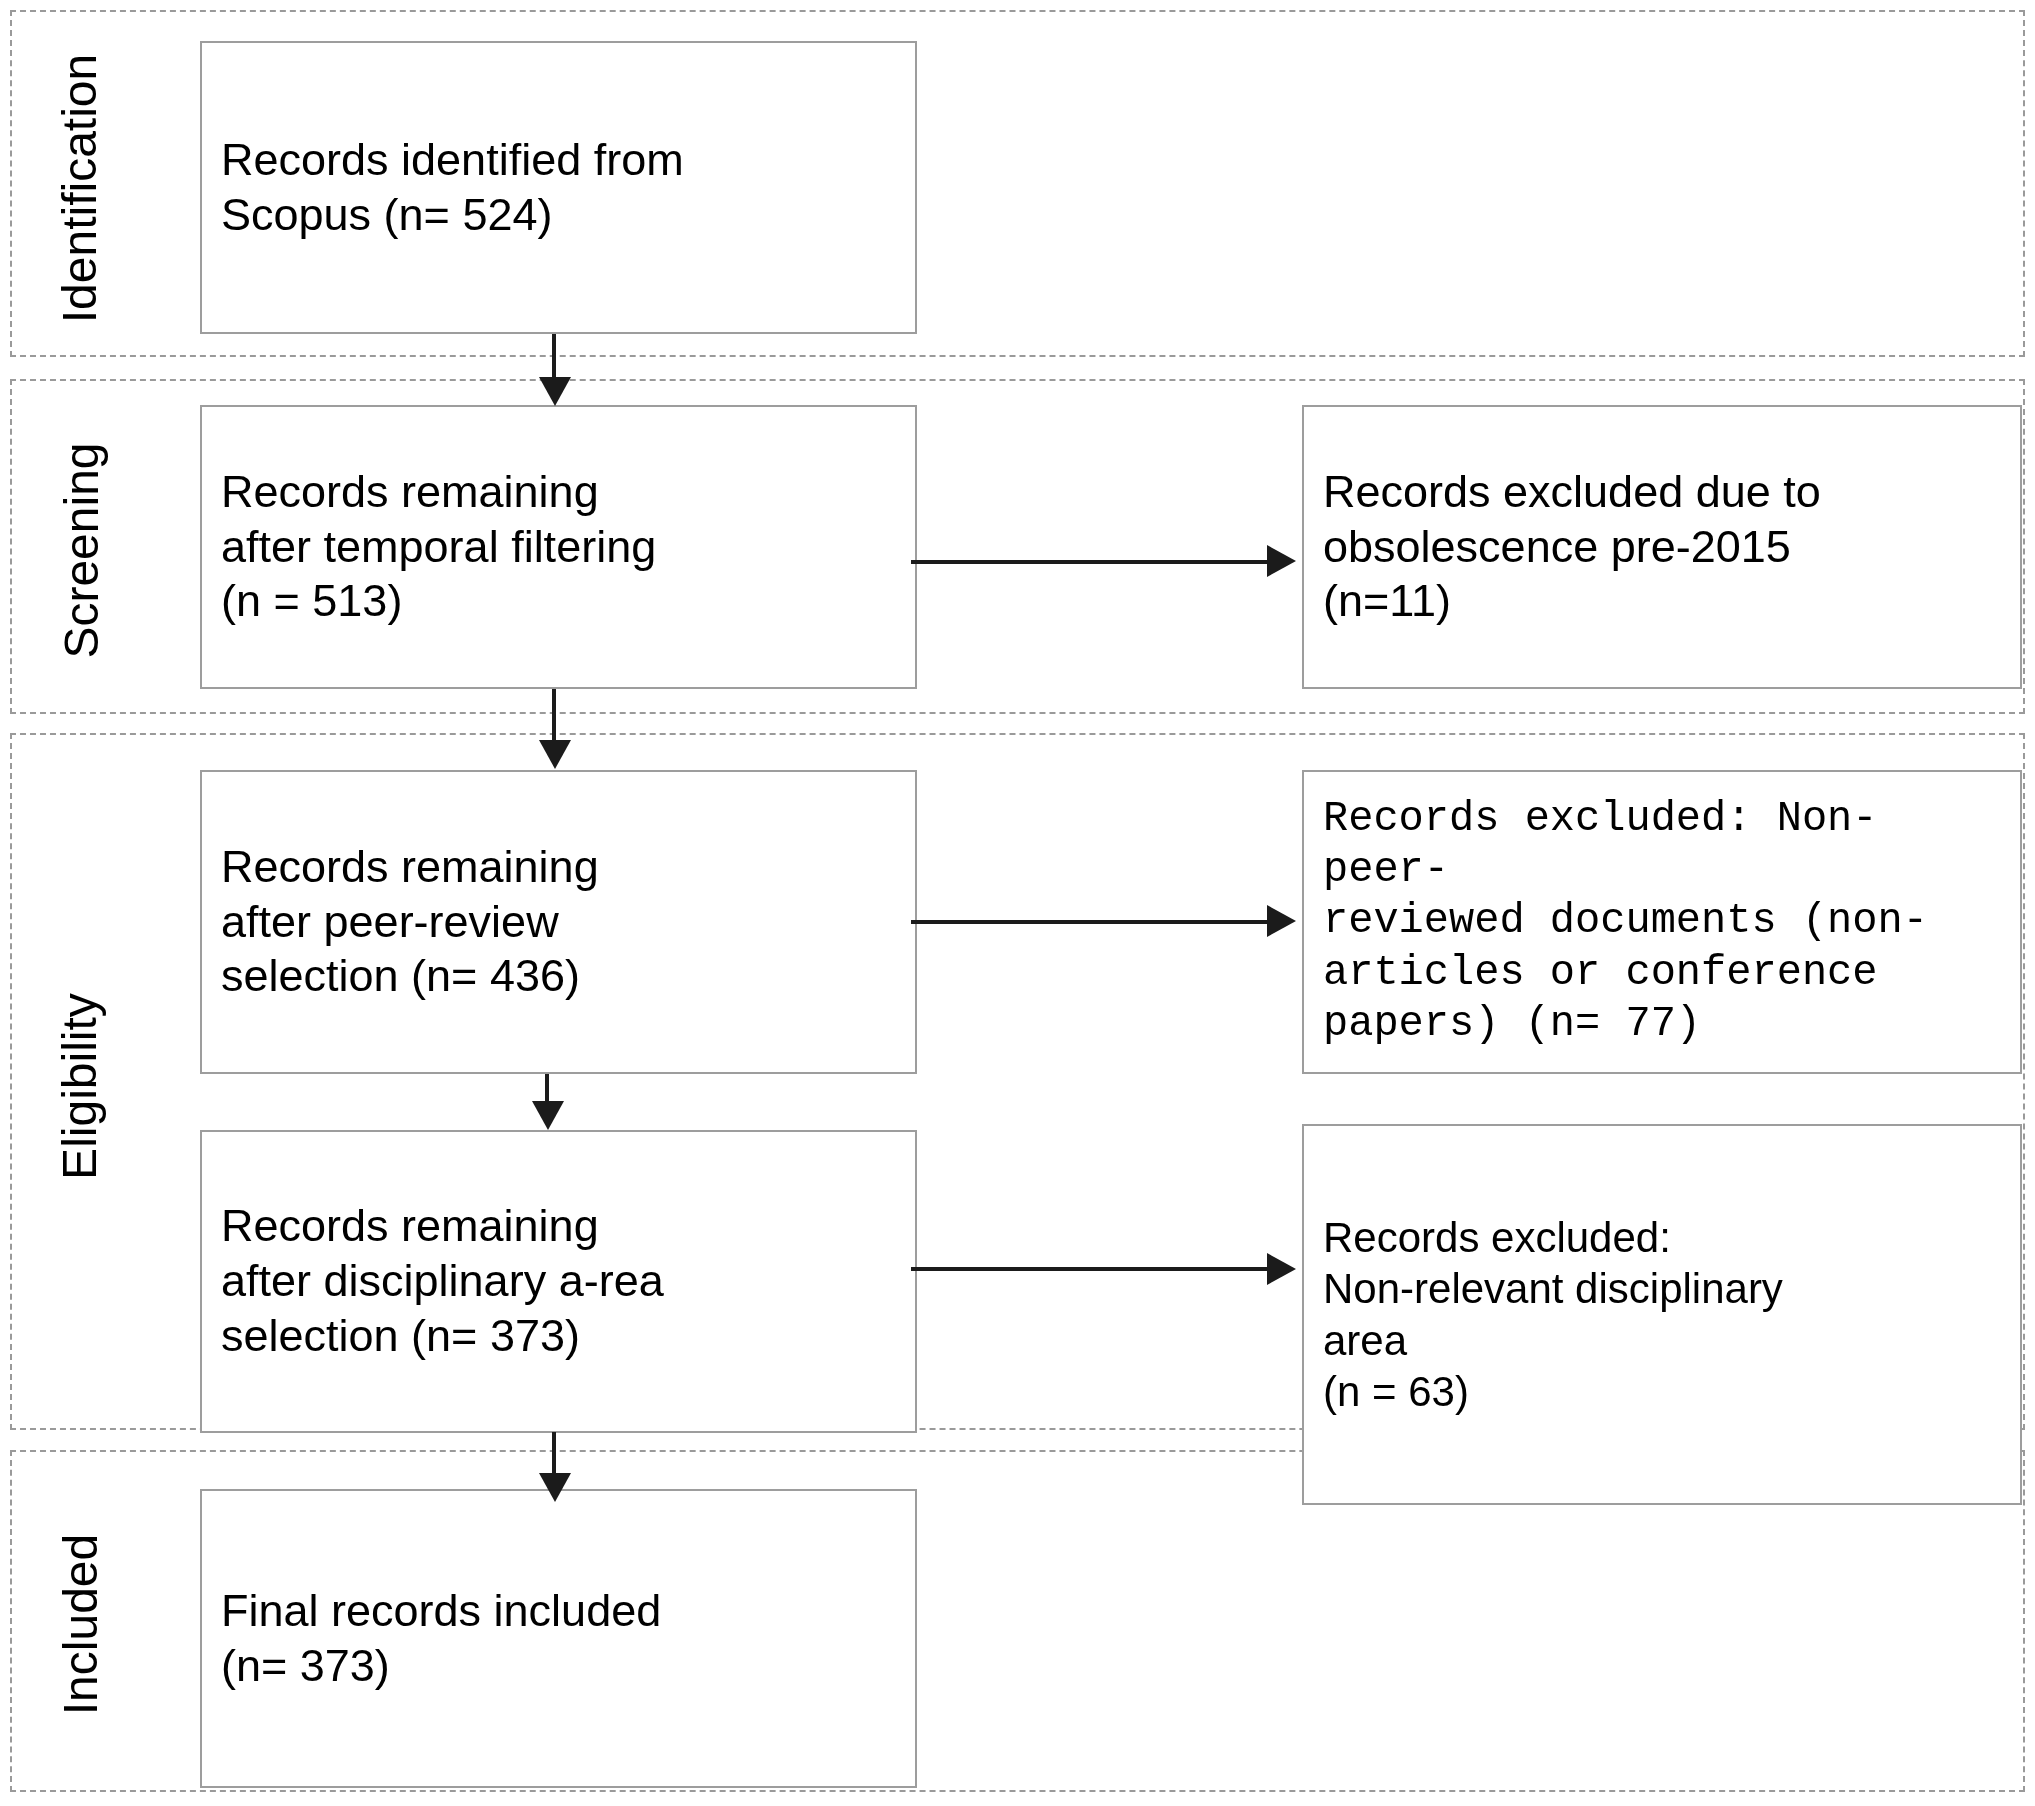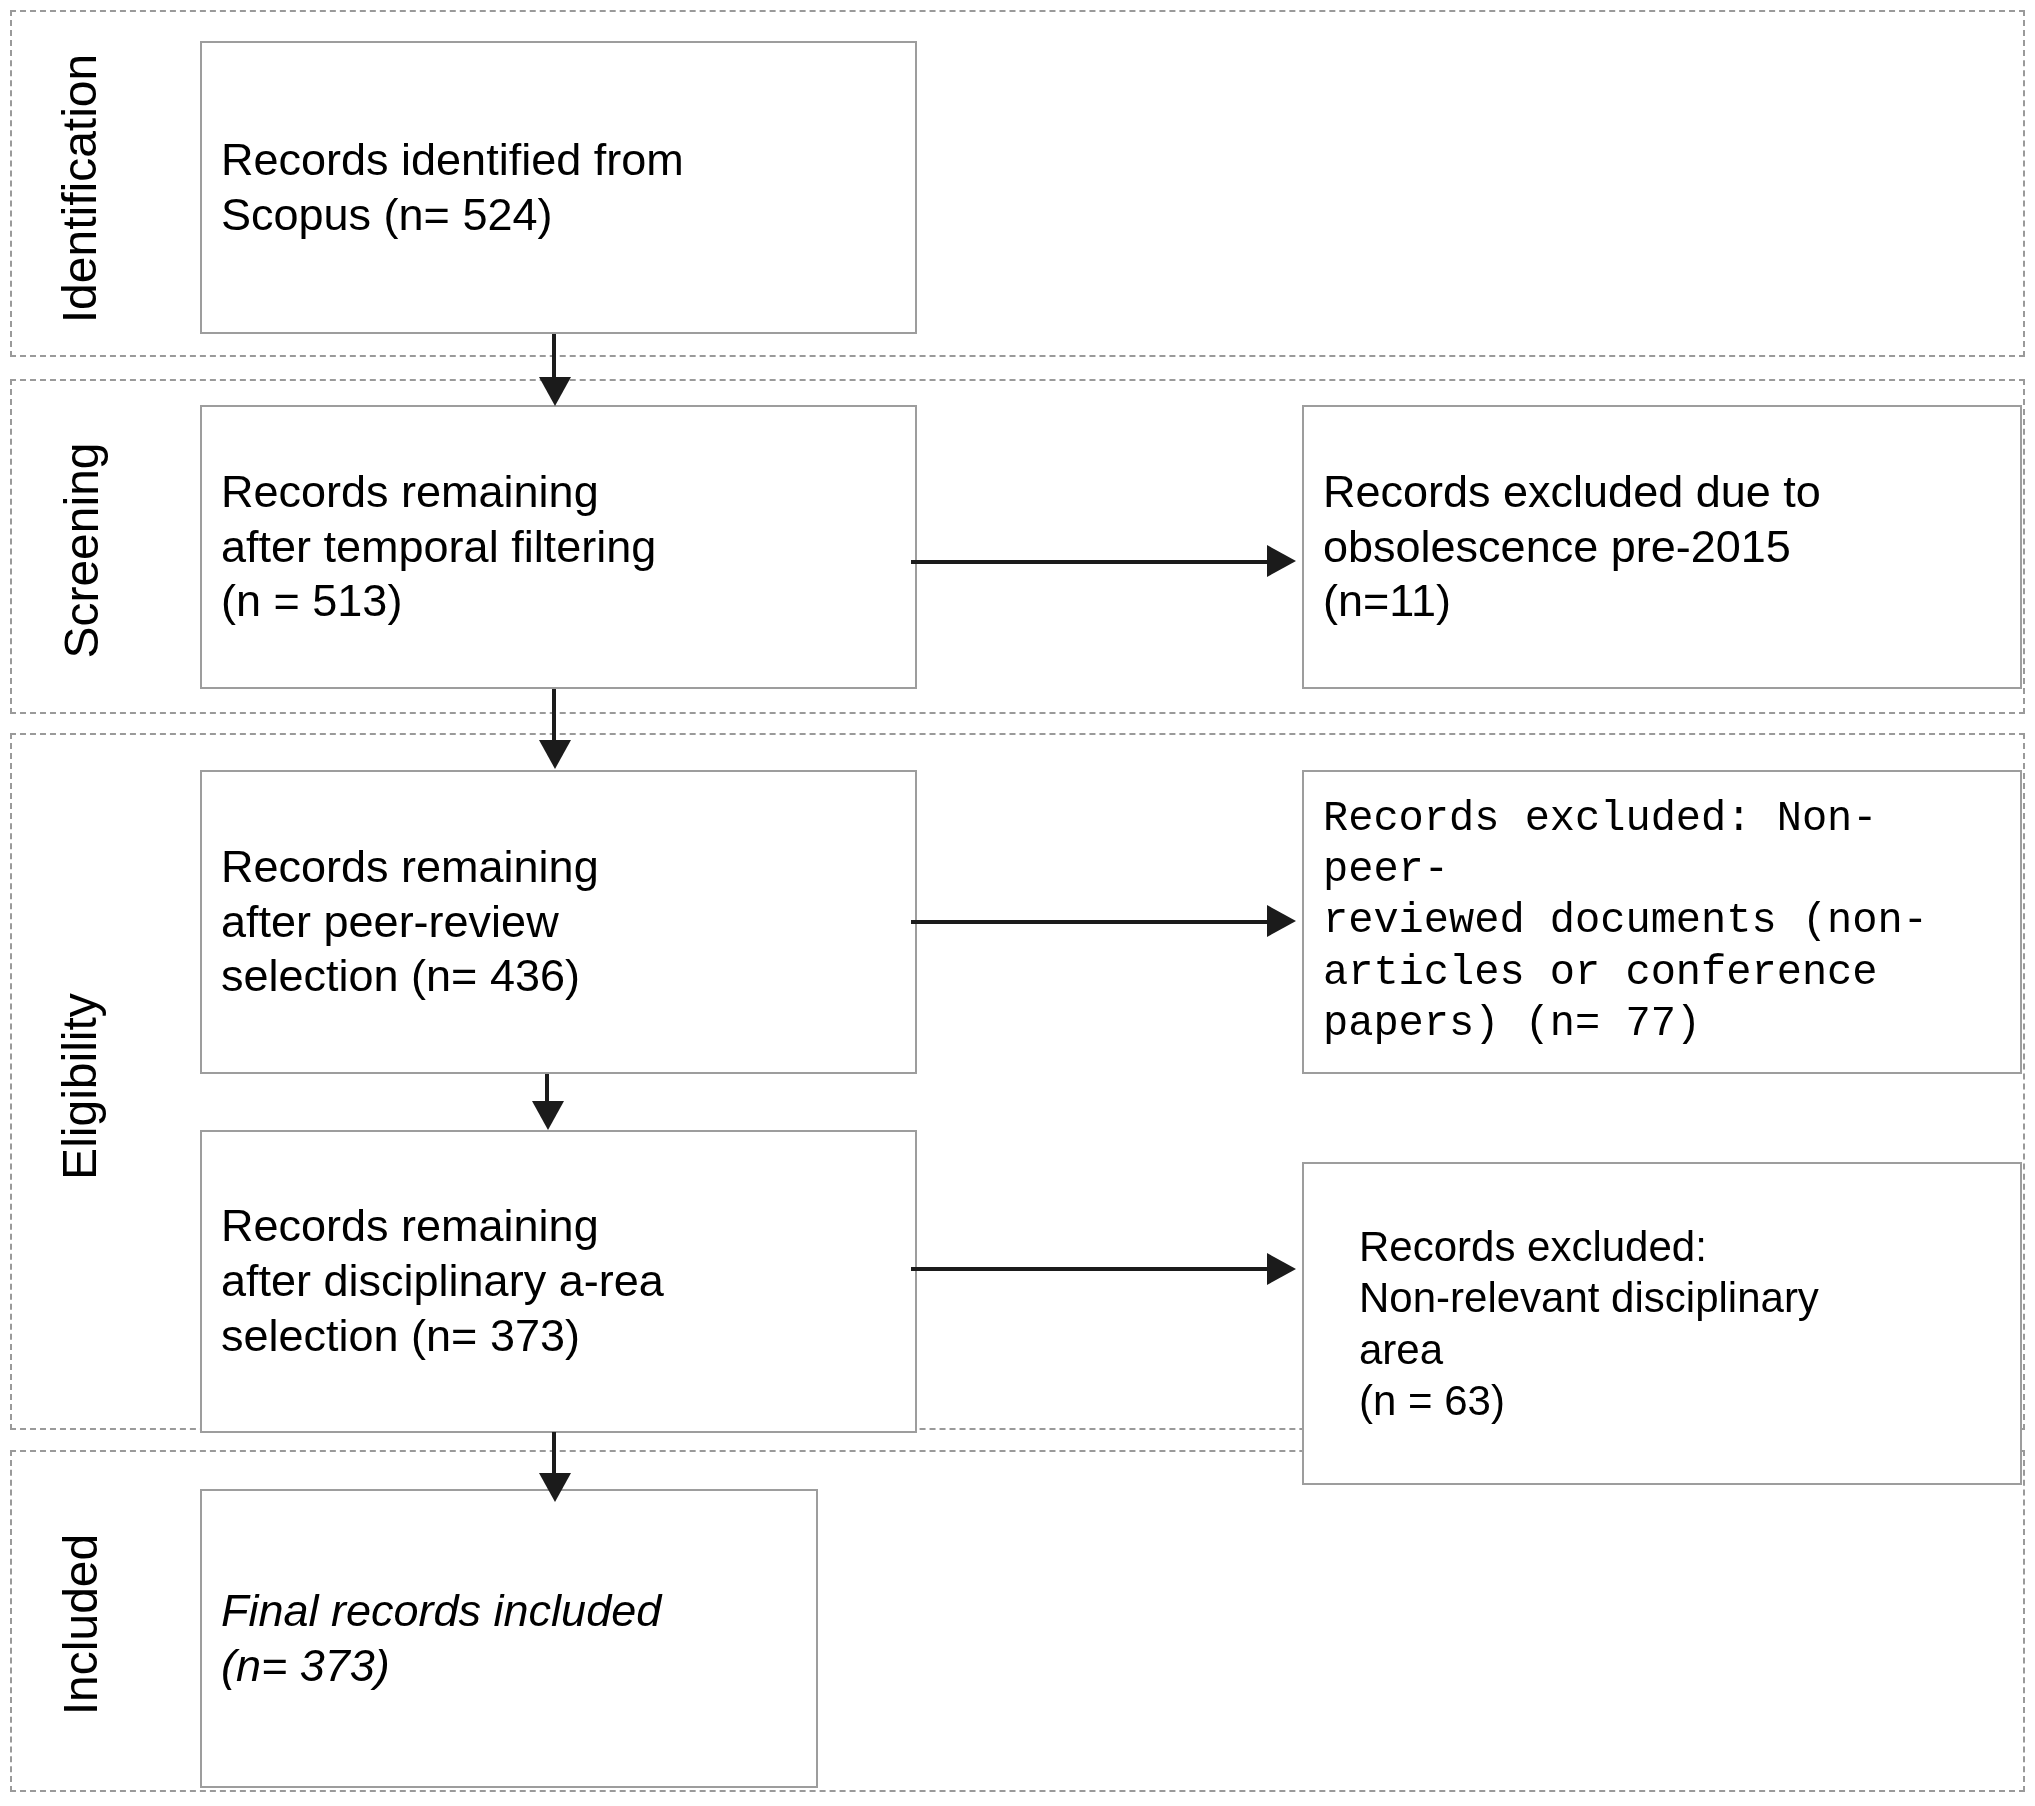--- a/index.html
+++ b/index.html
@@ -135,28 +135,28 @@
 articles or conference
 papers) (n= 77)</div>
   </div>
 
   <div class="box" style="left:194px; top:1130px; width:717px; height:303px;">
     <div class="box-text">Records remaining
 after disciplinary a-rea
 selection (n= 373)</div>
   </div>
 
-  <div class="box" style="left:1296px; top:1162px; width:720px; height:323px;padding-left:36px;">
+  <div class="box" style="left:1296px; top:1124px; width:720px; height:381px;">
     <div class="box-text small">Records excluded:
 Non-relevant disciplinary
 area
 (n = 63)</div>
   </div>
 
-  <div class="box" style="left:194px; top:1489px; width:618px; height:299px;font-style:italic;">
+  <div class="box" style="left:194px; top:1489px; width:717px; height:299px;">
     <div class="box-text">Final records included
 (n= 373)</div>
   </div>
 
   <div class="vline" style="left:552px; top:334px; width:3.6px; height:45px;"></div>
   <div class="arrow-down" style="left:539px; top:377px;"></div>
 
   <div class="hline" style="left:911px; top:560px; width:358px; height:3.6px;"></div>
   <div class="arrow-right" style="left:1267px; top:545px;"></div>
 

